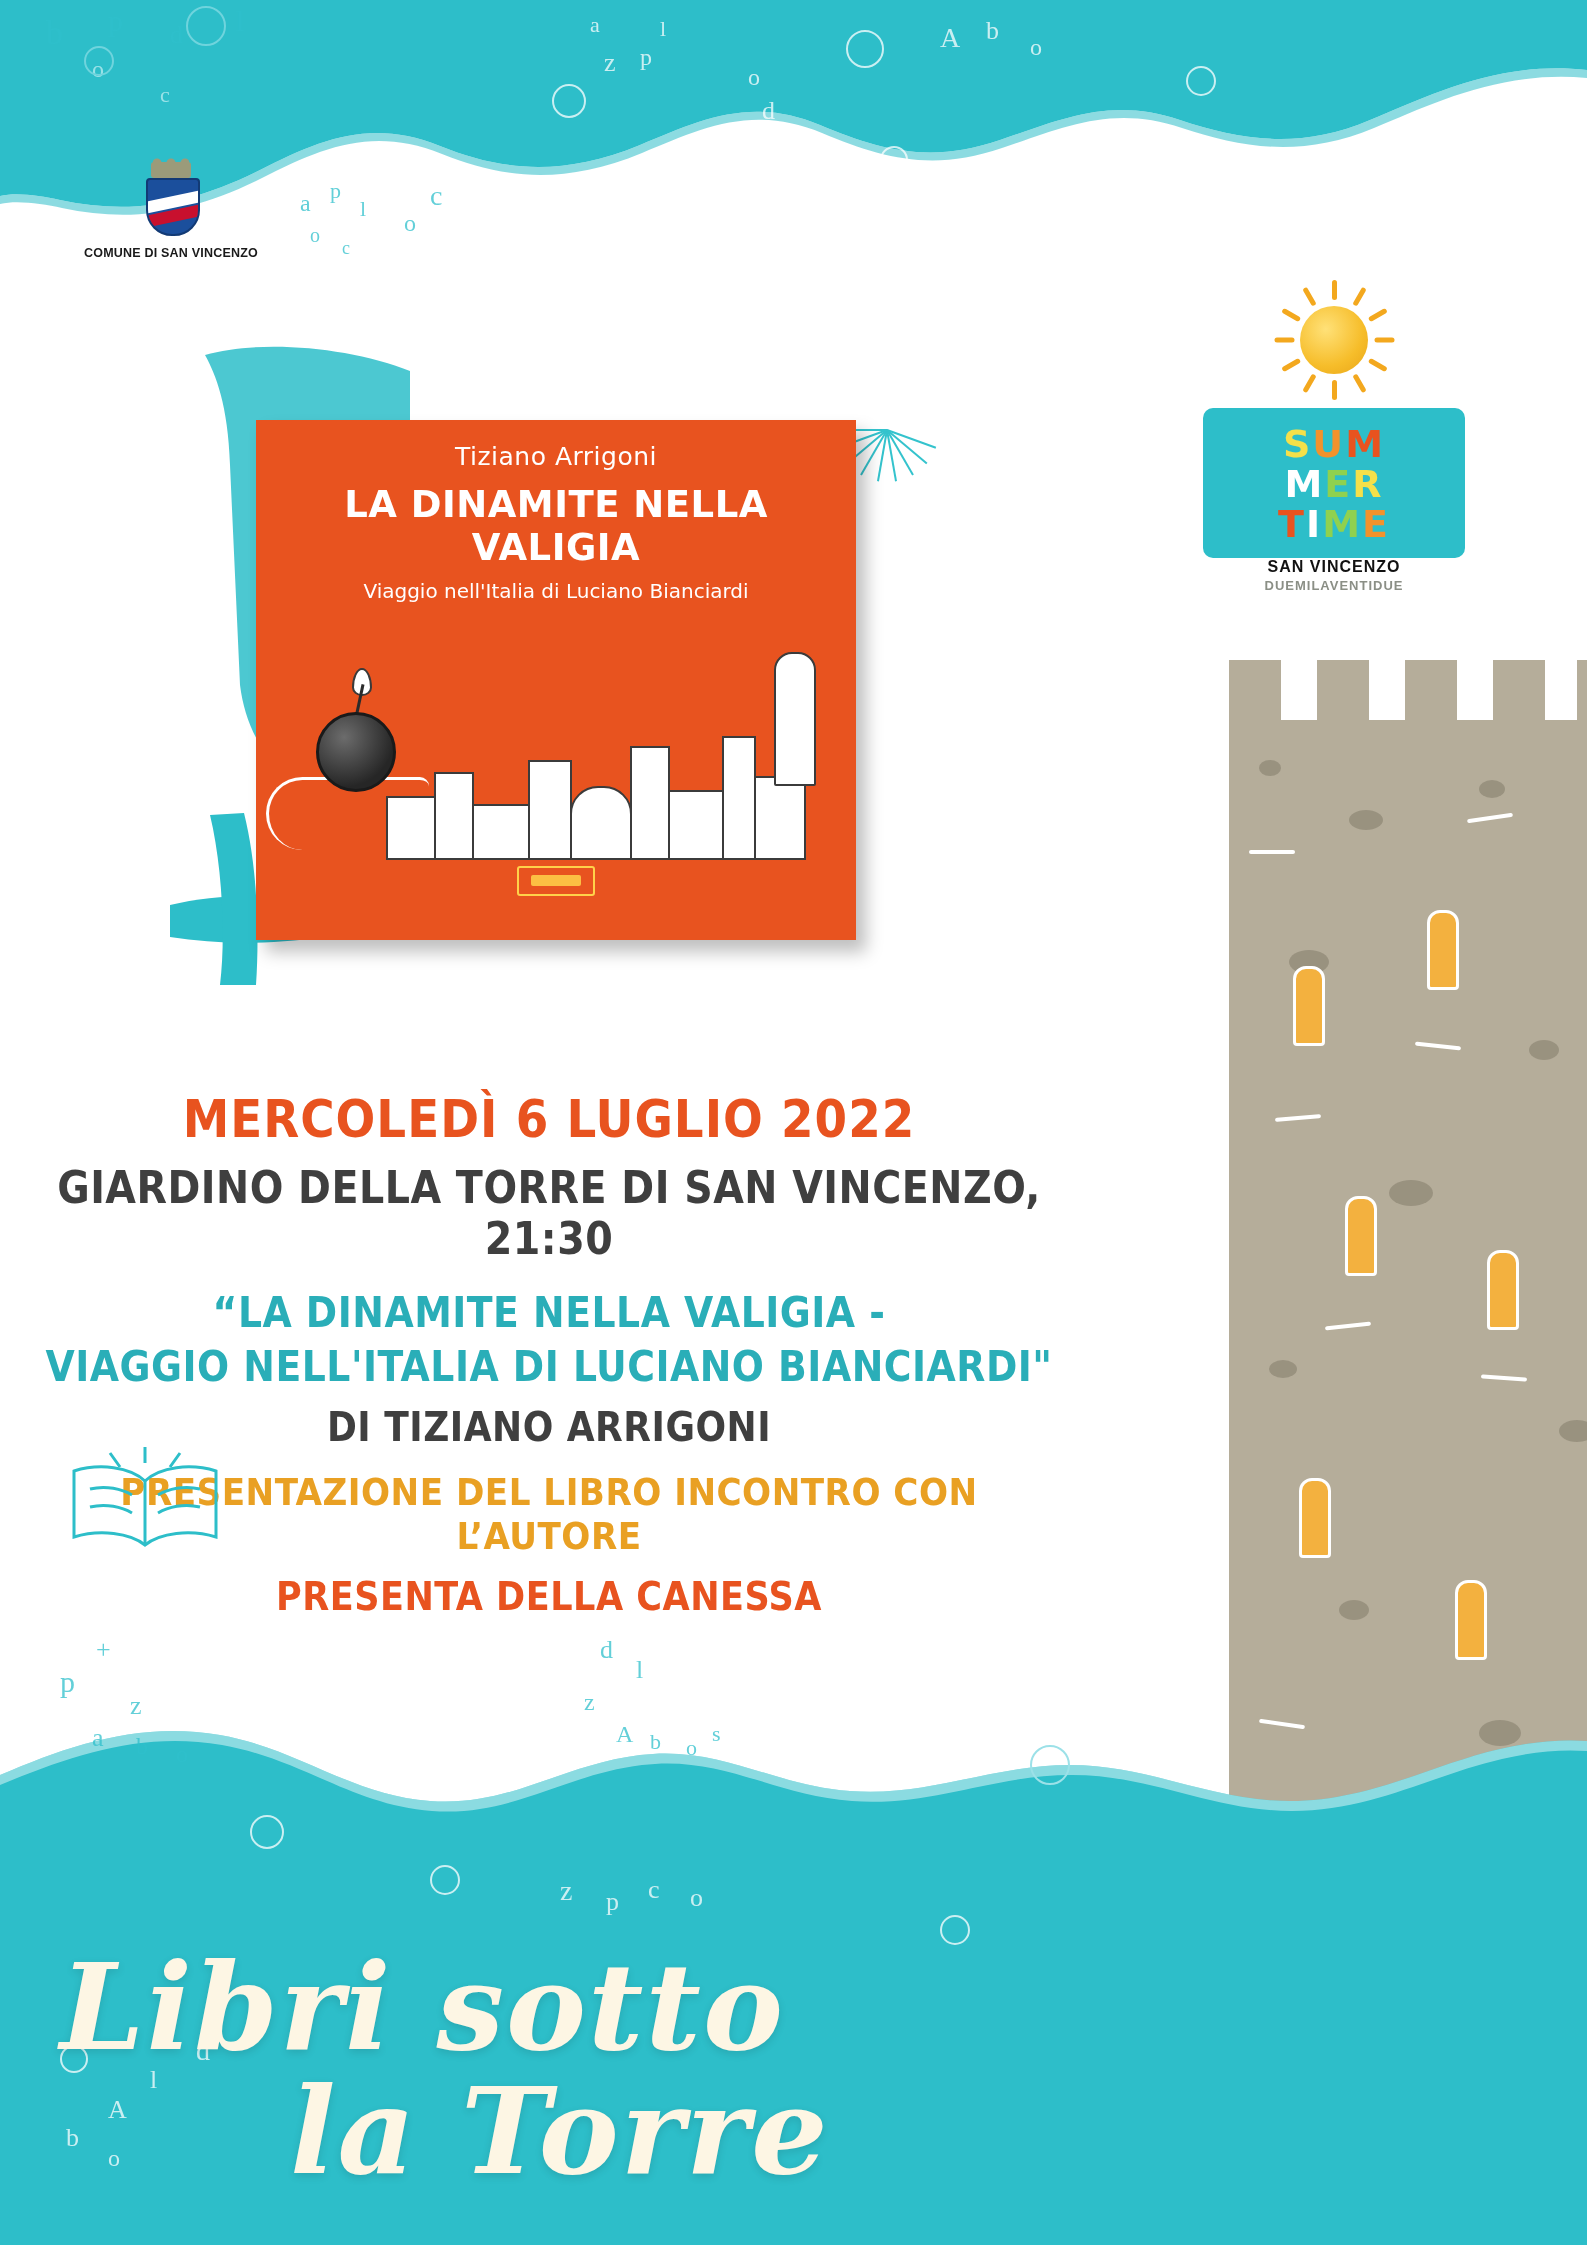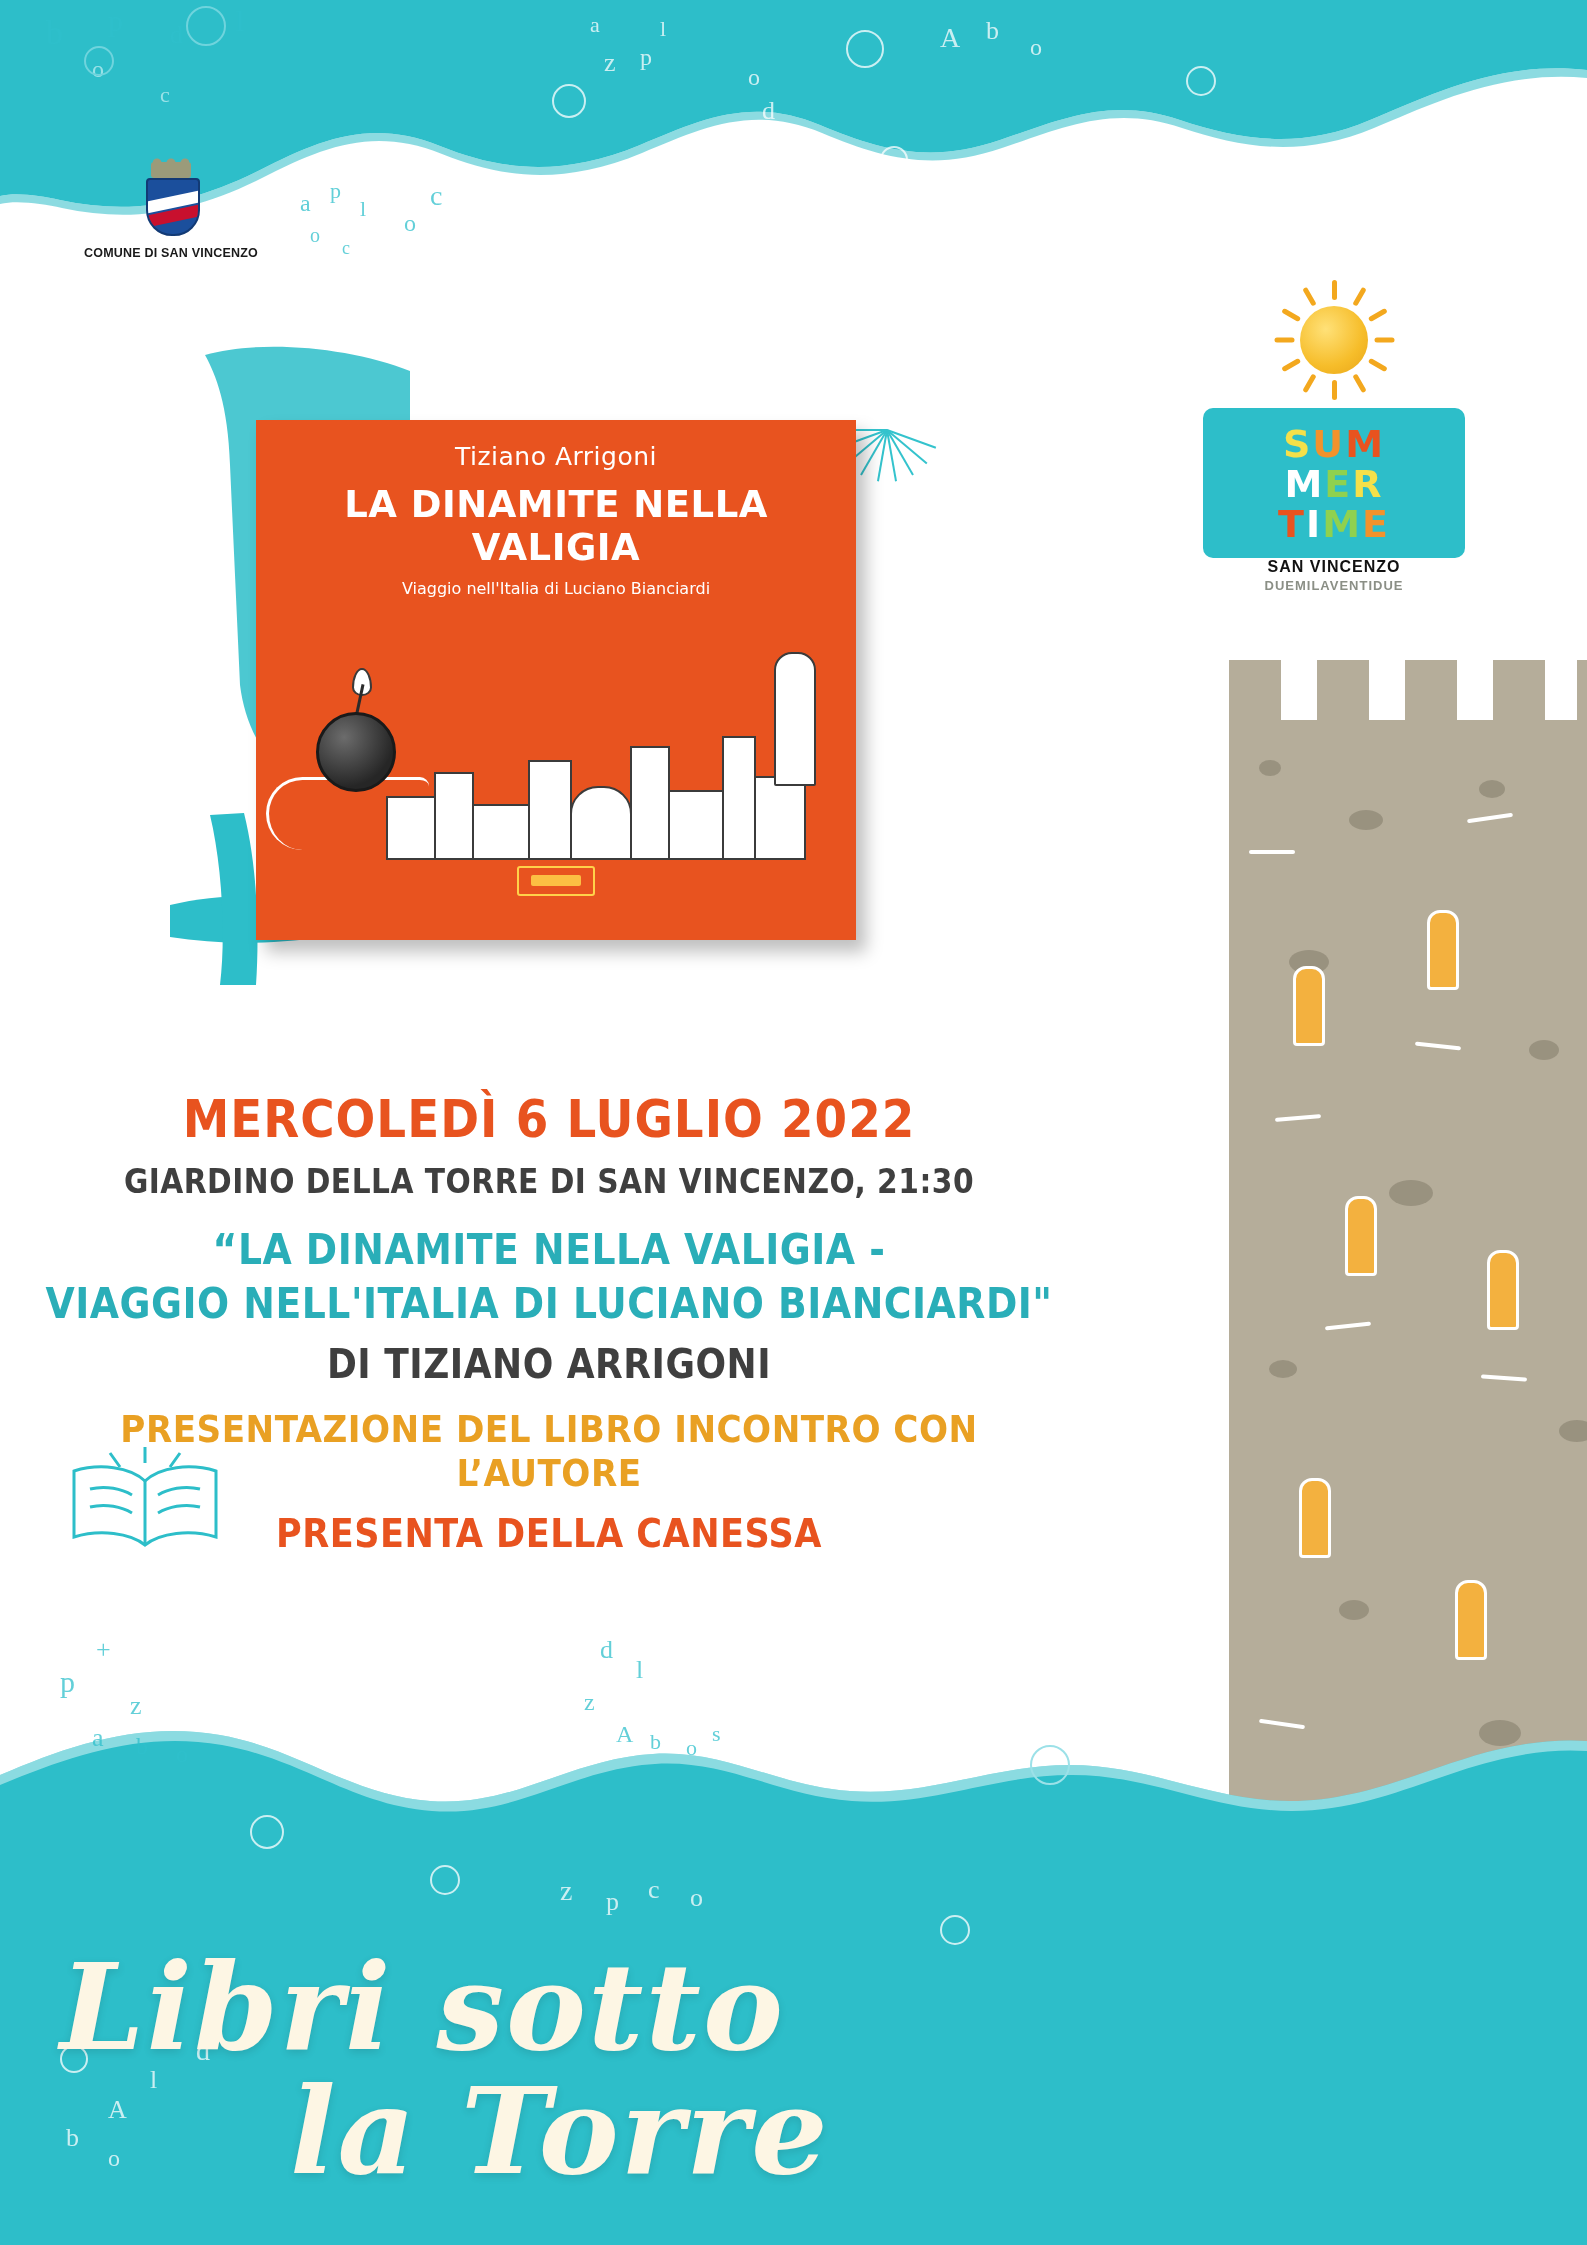--- a/index.html
+++ b/index.html
@@ -214,21 +214,21 @@
     font-family: "DejaVu Sans", sans-serif;
     font-weight: bold;
     font-size: 37px;
     letter-spacing: .5px;
     margin-top: 12px;
   }
   .book .b-sub {
     text-align: center;
     color: #fff;
     font-family: "DejaVu Sans", sans-serif;
-    font-size: 16px;
+    font-size: 20px;
     margin-top: 10px;
   }
   .book .b-art {
     position: absolute;
     left: 0; right: 0; bottom: 34px;
     height: 300px;
   }
   .b-bomb {
     position: absolute;
     left: 42px; bottom: 110px;
@@ -377,21 +377,21 @@
   }
   .info .date {
     font-size: 52px;
     font-weight: bold;
     color: #e8531f;
     letter-spacing: 1px;
     line-height: 58px;
   }
   .info .place {
     margin-top: 14px;
-    font-size: 33px;
+    font-size: 44px;
     font-weight: bold;
     color: #3f3f3f;
     letter-spacing: .5px;
   }
   .info .title1 {
     margin-top: 22px;
     font-size: 42px;
     font-weight: bold;
     color: #2aaeb8;
     letter-spacing: .5px;

